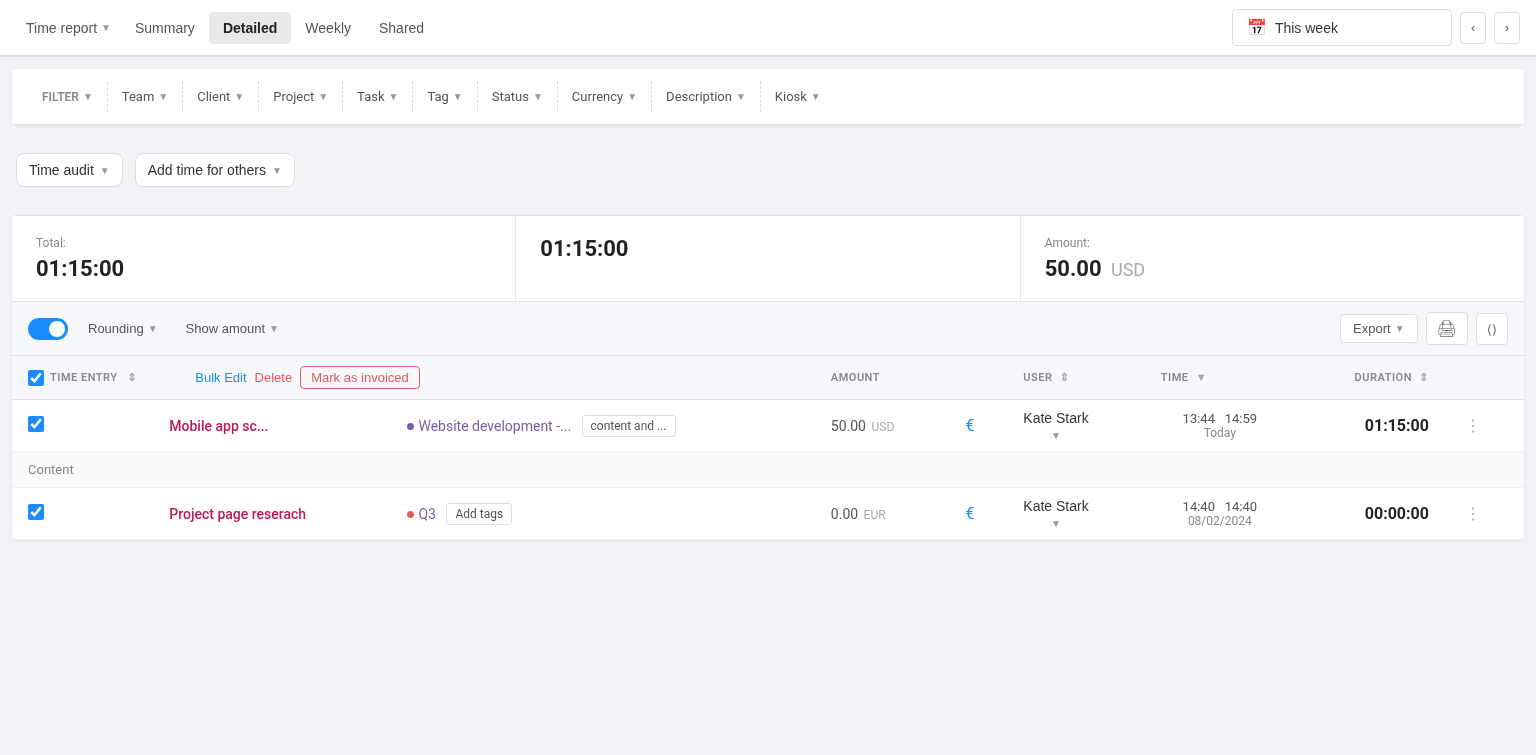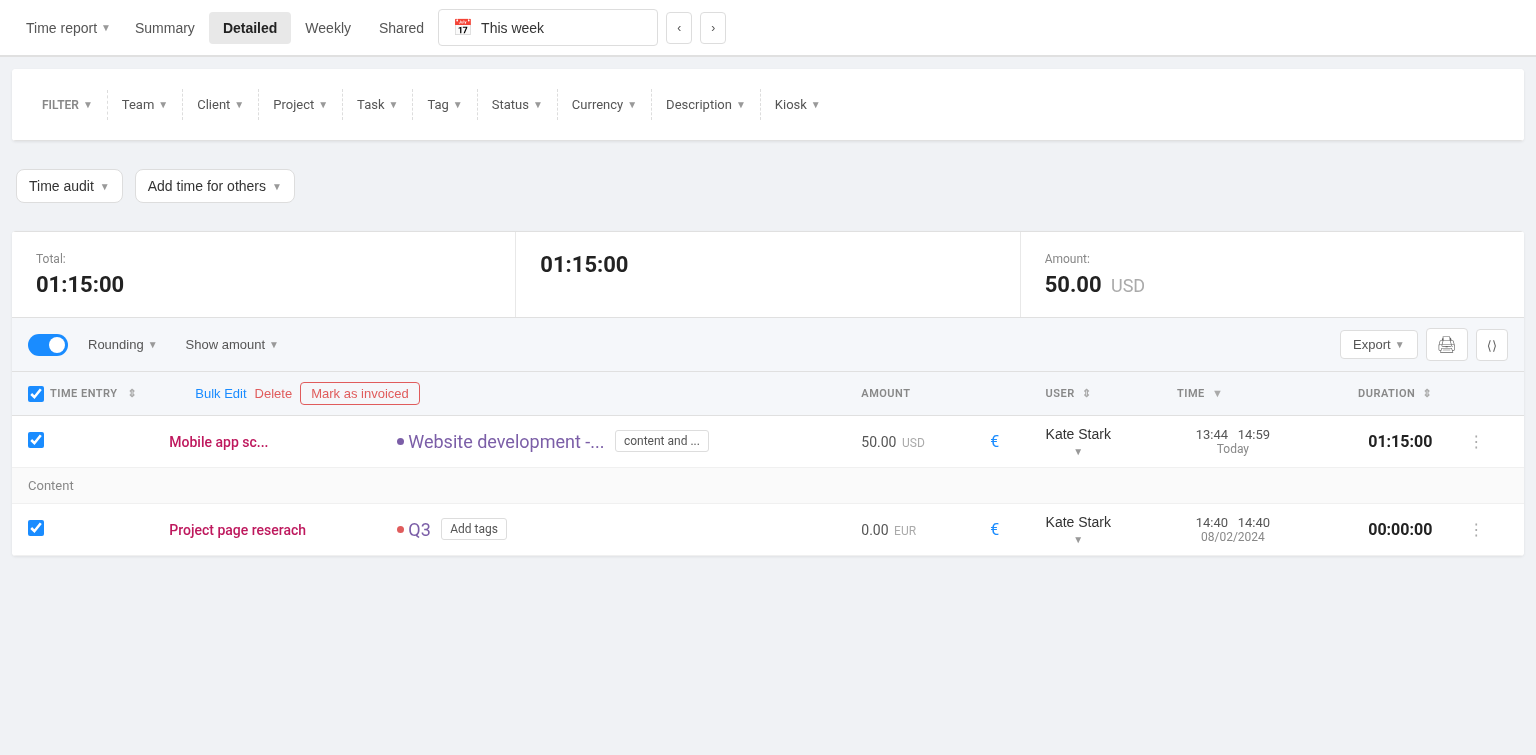--- a/index.html
+++ b/index.html
@@ -1,29 +1,29 @@
 <!DOCTYPE html>
 <html><head>
   <meta charset="utf-8">
   <style>
     * { box-sizing: border-box; margin: 0; padding: 0; }
     body { font-family: -apple-system, BlinkMacSystemFont, 'Segoe UI', Roboto, sans-serif; background: #f0f2f5; color: #333; font-size: 14px; }
 
     
-    .top-nav { background: #fff; display: flex; align-items: center; padding: 0 16px; height: 56px; border-bottom: 1px solid #e0e0e0; }
+    .top-nav { background: #fff; display: flex; align-items: center; justify-content: space-between; padding: 0 16px; height: 56px; border-bottom: 1px solid #e0e0e0; }
     .top-nav-left { display: flex; align-items: center; gap: 0; }
     .nav-btn { background: none; border: none; cursor: pointer; padding: 8px 14px; font-size: 14px; color: #555; display: flex; align-items: center; gap: 4px; border-radius: 4px; }
     .nav-btn.active { background: #e8e8e8; font-weight: 600; color: #222; }
     .nav-btn-dropdown { background: none; border: none; cursor: pointer; padding: 8px 10px; font-size: 14px; color: #555; display: flex; align-items: center; gap: 4px; }
     .top-nav-right { display: flex; align-items: center; gap: 8px; }
     .date-btn { background: #fff; border: 1px solid #ddd; border-radius: 4px; padding: 8px 14px; font-size: 14px; cursor: pointer; display: flex; align-items: center; gap: 8px; color: #333; min-width: 220px; }
     .nav-arrow { background: #fff; border: 1px solid #ddd; border-radius: 4px; padding: 8px 10px; cursor: pointer; font-size: 12px; color: #555; }
 
     
-    .filter-bar { background: #fff; display: flex; align-items: center; padding: 0 16px; height: 72px; border-bottom: 1px solid #e0e0e0; gap: 0; flex-wrap: wrap; }
+    .filter-bar { background: #fff; display: flex; align-items: center; padding: 0 16px; height: 56px; border-bottom: 1px solid #e0e0e0; gap: 0; flex-wrap: wrap; }
     .filter-item { display: flex; align-items: center; gap: 4px; padding: 8px 14px; border-right: 1px dashed #ddd; cursor: pointer; font-size: 13px; color: #555; white-space: nowrap; }
     .filter-label { font-weight: 600; font-size: 12px; color: #888; text-transform: uppercase; }
     .apply-btn { margin-left: auto; background: #1a8cff; color: #fff; border: none; border-radius: 4px; padding: 10px 20px; font-size: 14px; font-weight: 600; cursor: pointer; letter-spacing: 0.5px; }
 
     
     .action-row { display: flex; align-items: center; gap: 12px; padding: 16px; }
     .action-dropdown { background: #fff; border: 1px solid #ddd; border-radius: 8px; padding: 8px 12px; font-size: 14px; cursor: pointer; display: flex; align-items: center; gap: 6px; color: #333; }
 
     
     .summary-panel { background: #fff; display: flex; margin: 0 0 0 0; border-top: 1px solid #e0e0e0; border-bottom: 1px solid #e0e0e0; }
@@ -45,21 +45,21 @@
     .icon-btn { background: #fff; border: 1px solid #ddd; border-radius: 4px; padding: 6px 10px; cursor: pointer; color: #666; font-size: 16px; }
 
     
     .time-table { width: 100%; border-collapse: collapse; background: #fff; }
     .time-table th { background: #f5f7fa; padding: 10px 16px; text-align: left; font-size: 11px; font-weight: 600; color: #888; text-transform: uppercase; letter-spacing: 0.5px; border-bottom: 1px solid #e0e0e0; white-space: nowrap; }
     .time-table th .sort-icon { margin-left: 4px; color: #aaa; }
     .time-table td { padding: 10px 16px; border-bottom: 1px solid #f0f0f0; vertical-align: middle; }
     .checkbox-cell { width: 36px; }
     .checkbox { width: 16px; height: 16px; accent-color: #1a8cff; cursor: pointer; }
     .entry-name { font-weight: 500; color: #be185d; max-width: 140px; overflow: hidden; text-overflow: ellipsis; white-space: nowrap; }
-    .project-badge { display: inline-flex; align-items: center; gap: 4px; color: #7b5ea7; font-size: 18px; cursor: pointer; }
+    .project-badge { display: inline-flex; align-items: center; gap: 4px; color: #7b5ea7; font-size: 14px; cursor: pointer; }
     .project-dot { width: 7px; height: 7px; border-radius: 50%; background: #7b5ea7; display: inline-block; }
     .project-dot-red { background: #e05c5c; }
     .tag-badge { background: #fff; border: 1px solid #ddd; border-radius: 3px; padding: 3px 8px; font-size: 12px; color: #555; }
     .amount-cell { font-size: 14px; color: #555; }
     .amount-cell .usd-label { color: #aaa; font-size: 12px; margin-left: 2px; }
     .euro-icon { color: #1a8cff; font-size: 16px; cursor: pointer; }
     .user-dropdown { background: none; border: none; cursor: pointer; font-size: 14px; color: #333; display: flex; gap: 4px; flex-direction: column; }
     .time-cell { text-align: center; font-size: 12px; color: #888; }
     .time-range { color: #555; font-size: 13px; }
     .duration-cell { font-weight: 700; font-size: 16px; color: #222; text-align: right; }

